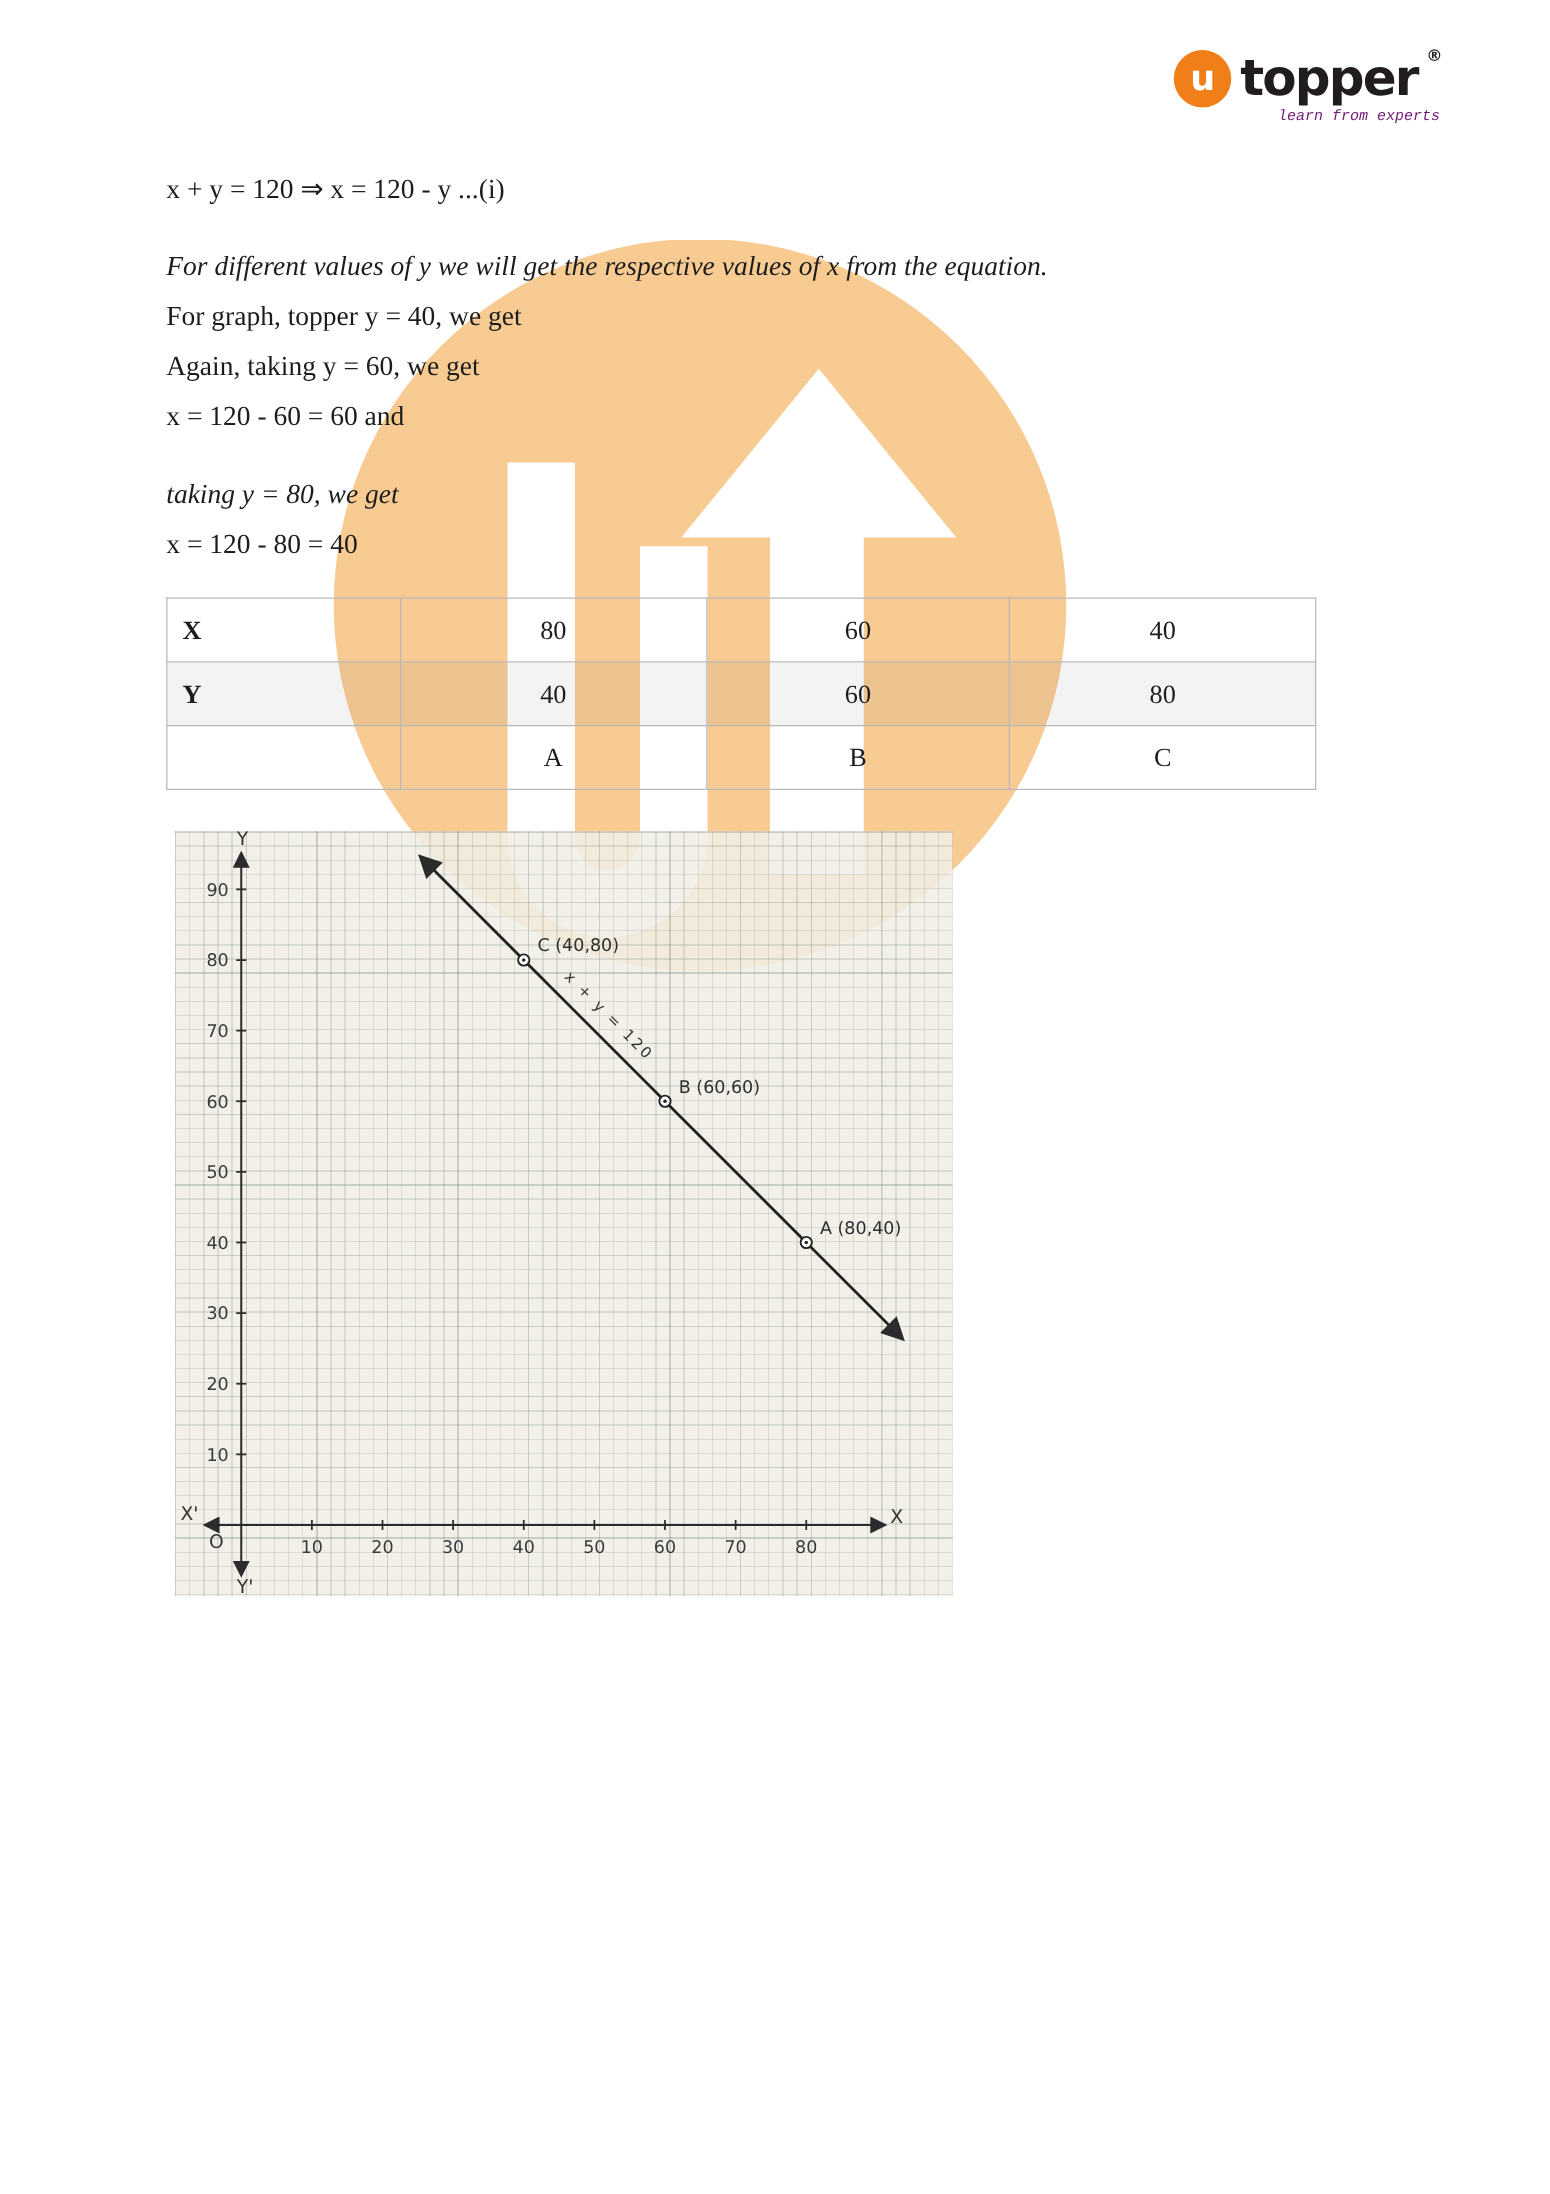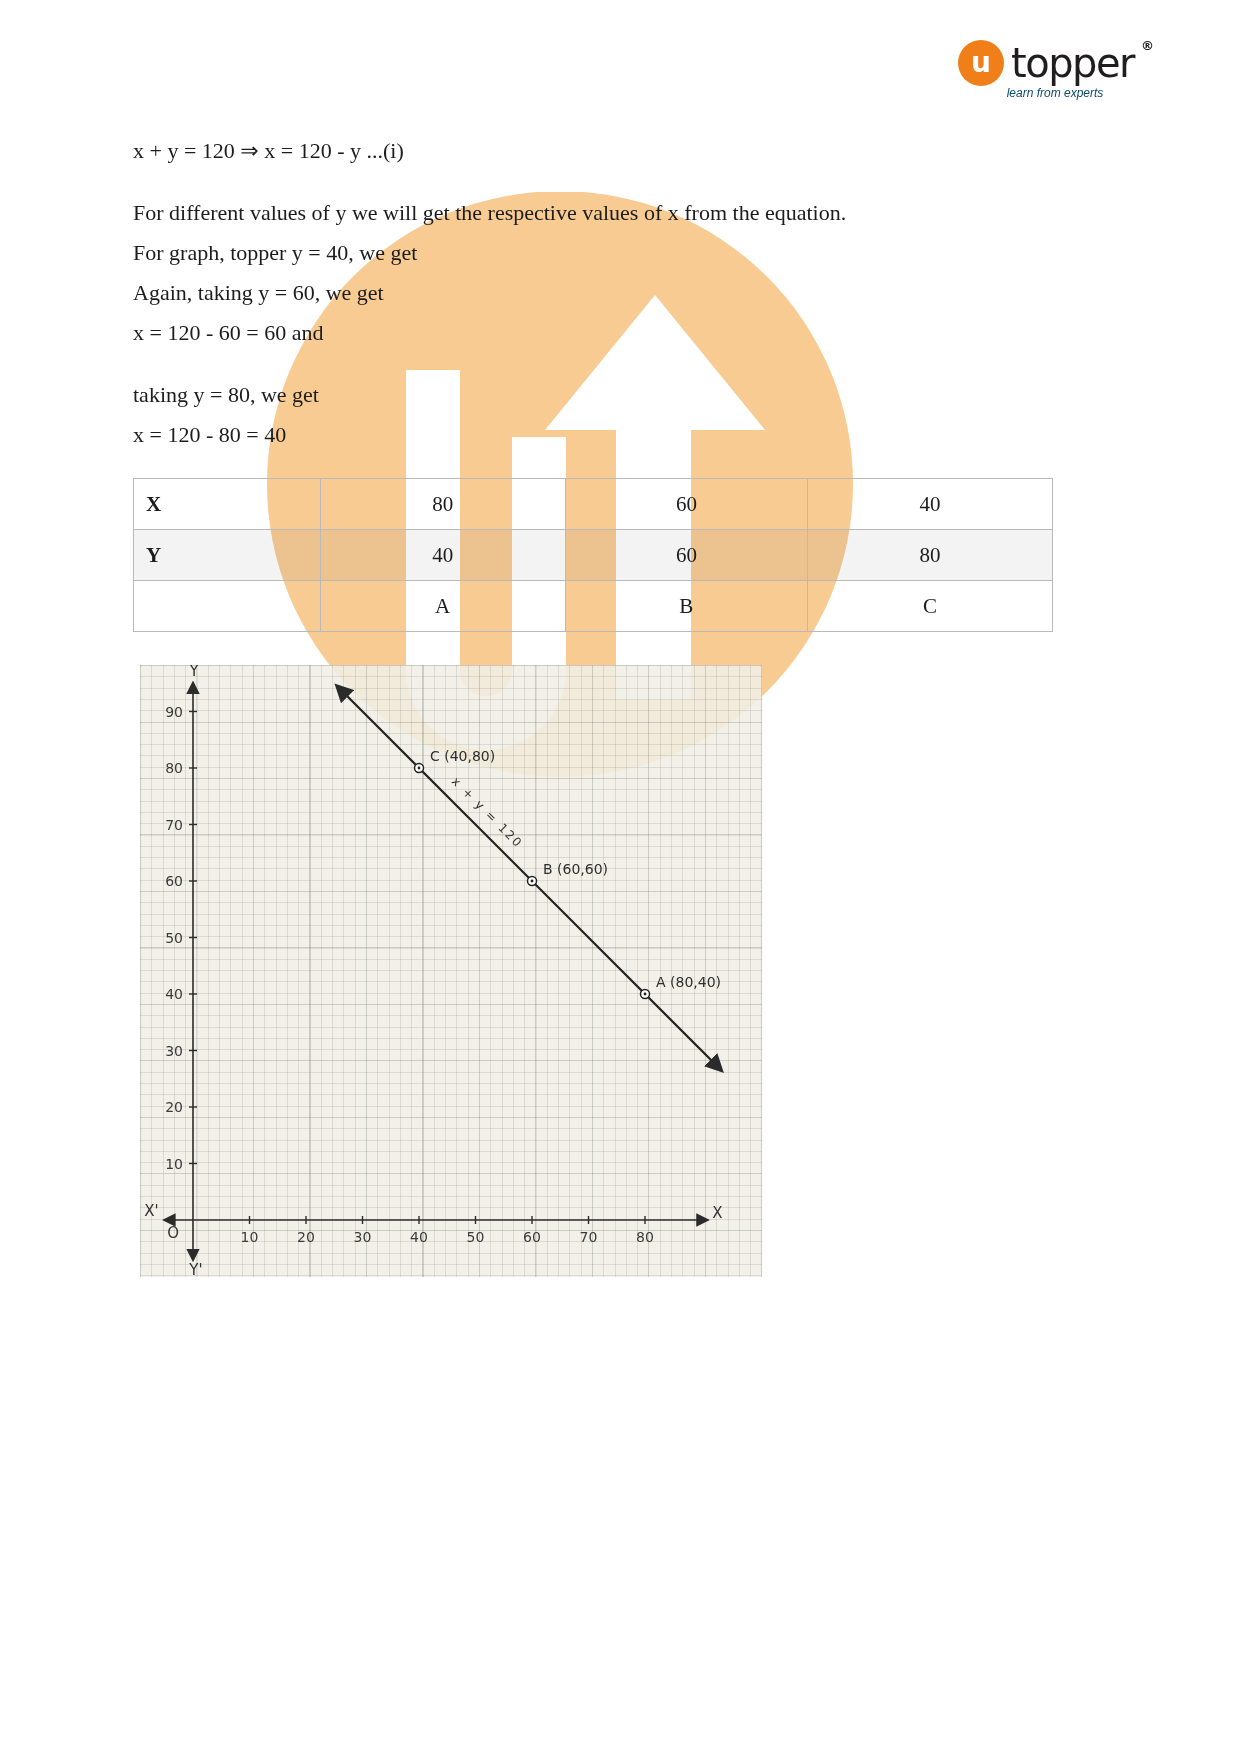--- a/index.html
+++ b/index.html
@@ -9,31 +9,31 @@
 
   
   .watermark { position:absolute; left:248px; top:192px; z-index:0; }
 
   
   .logo { position:absolute; top:40px; right:86px; z-index:2; text-align:right; }
   .logo-row { display:flex; align-items:center; gap:7px; }
   .logo-circle { width:46px; height:46px; border-radius:50%; background:#f07f1a; color:#fff;
     display:flex; align-items:center; justify-content:center;
     font-family:"DejaVu Sans", sans-serif; font-weight:bold; font-size:28px; line-height:1; }
-  .logo-text { font-family:"DejaVu Sans", sans-serif; font-weight:normal; font-size:40px;
+  .logo-text { font-family:"DejaVu Sans", sans-serif; font-weight:bold; font-size:40px;
     color:#211d1e; letter-spacing:-1.5px; line-height:1; }
   .logo-reg { font-family:"DejaVu Sans", sans-serif; font-weight:bold; font-size:13px;
     align-self:flex-start; margin-top:-2px; color:#211d1e; }
-  .logo-tagline { font-family:Liberation Sans, sans-serif; font-style:italic; font-size:12px;
-    color:#0c4a6e; margin-top:0px; padding-right:2px;text-align:center; }
+  .logo-tagline { font-family:Liberation Mono, monospace; font-style:italic; font-size:12px;
+    color:#701a75; margin-top:0px; padding-right:2px; }
 
   
   .content { position:absolute; left:133px; top:131px; width:920px; z-index:1; }
   .content p { font-size:22px; line-height:40px; }
-  .content p.gap { margin-top:22px; }
+  .content p.gap { margin-top:22px;font-style:italic; }
 
   
   table.vals { border-collapse:collapse; width:920px; margin-top:23px; font-size:21px; }
   .vals td { border:1px solid #b9b9b9; height:51px; text-align:center; padding:0 10px; background:transparent; }
   .vals td.th { text-align:left; font-weight:bold; padding-left:12px; }
   .vals td:nth-child(1){ width:187px; }
   .vals td:nth-child(2){ width:245px; }
   .vals td:nth-child(3){ width:243px; }
   .vals td:nth-child(4){ width:245px; }
   .vals tr.shaded td { background:rgba(90,90,90,0.075); }

